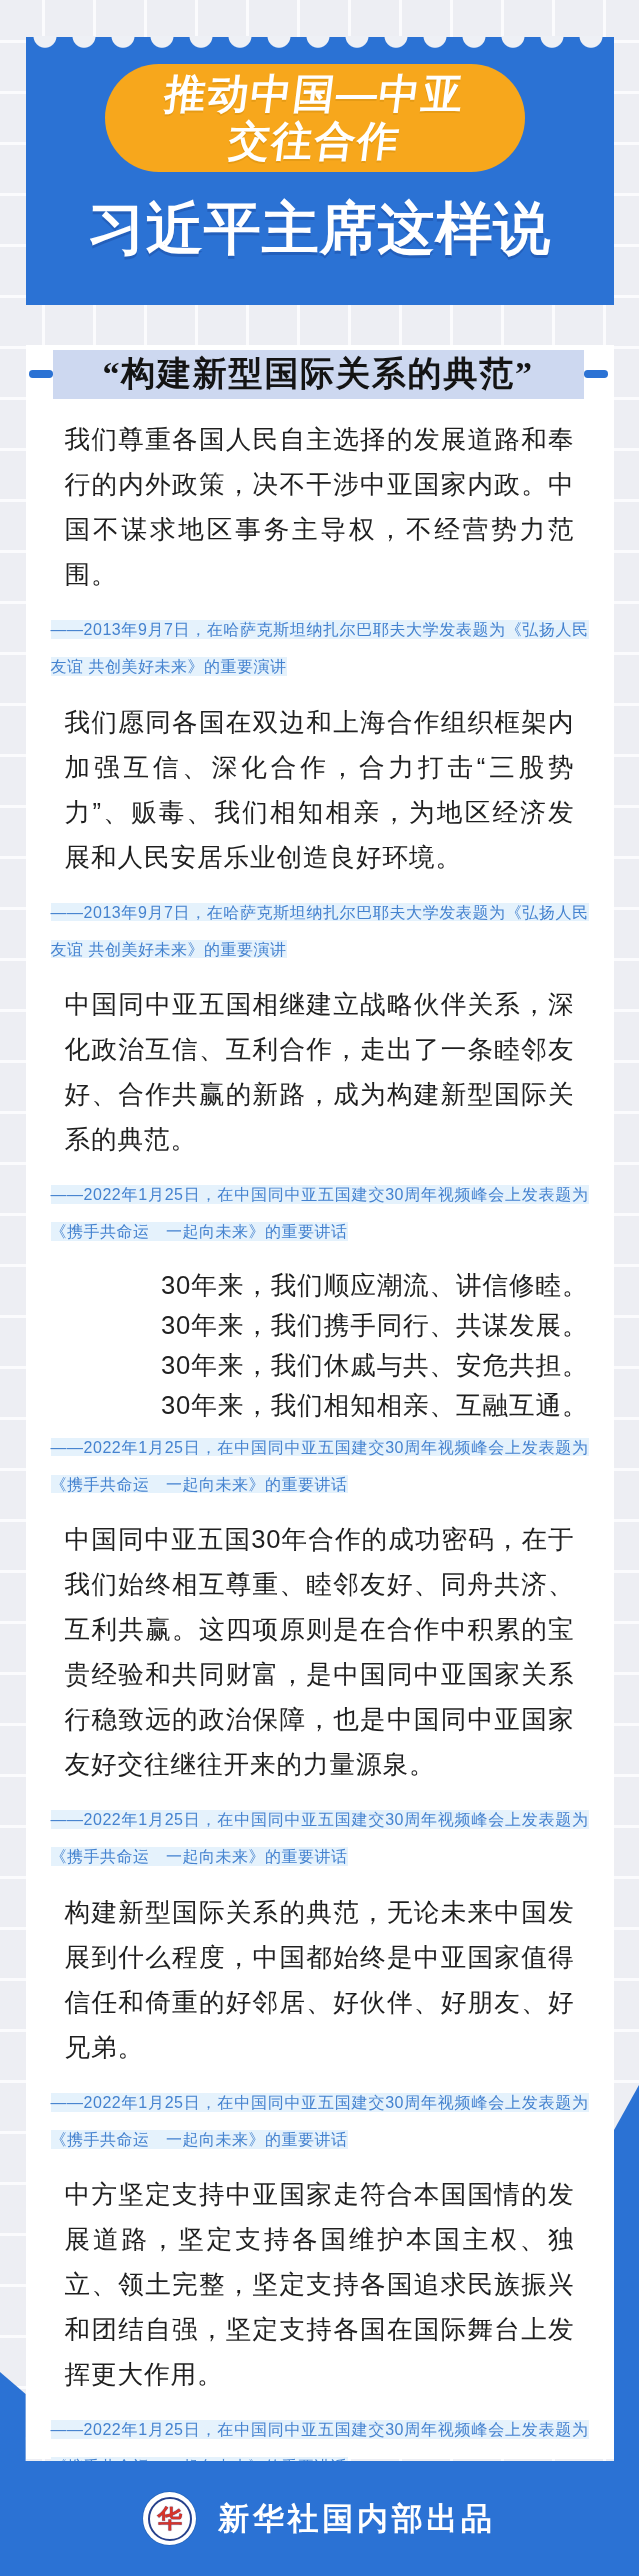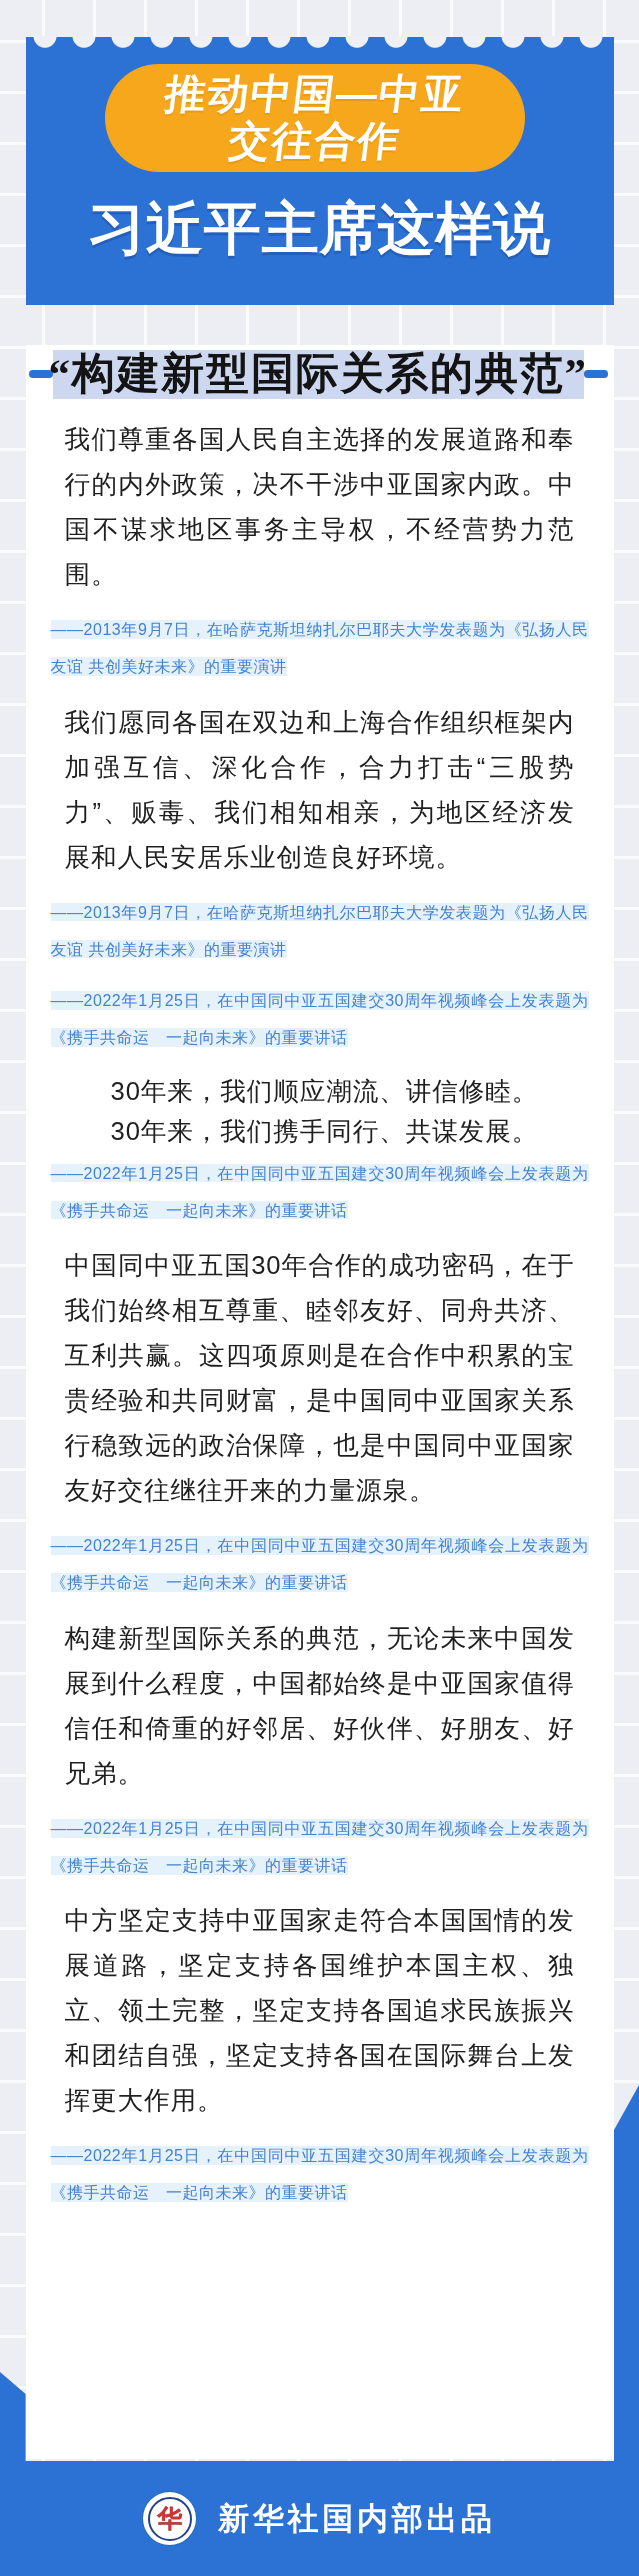--- a/index.html
+++ b/index.html
@@ -42,38 +42,38 @@
   
   .content-card{
     position:absolute;left:25.6px;top:345px;width:588px;height:2114px;
     background:#ffffff;
   }
   .section-band{
     position:absolute;left:27px;top:4.6px;width:531px;height:49px;
     background:#cdd8f0;display:flex;align-items:center;justify-content:center;
   }
   .section-title{
-    font-family:"Liberation Serif",serif;font-weight:900;font-size:43px;
+    font-family:"Liberation Serif",serif;font-weight:900;font-size:34px;
     color:#141414;letter-spacing:1.8px;white-space:nowrap;
   }
   .band-dash{
     position:absolute;top:25px;width:24px;height:8.2px;border-radius:3.7px;
     background:#2b72d4;
   }
   .band-dash.left{left:3.7px;}
   .band-dash.right{right:5.5px;}
   .card-content{
     position:absolute;left:25px;right:25px;top:58px;
   }
   .para{margin-bottom:14.6px;}
   .q-body{
     margin:14px;font-size:25.6px;line-height:45px;color:#1f1f1f;
     text-align:justify;letter-spacing:0.9px;
   }
-  .q-lines{margin:0;}
+  .q-lines{margin:0;text-align:right;}
   .q-line{
     font-size:25.6px;line-height:40px;color:#1f1f1f;
     padding-left:60px;letter-spacing:0.9px;white-space:nowrap;
   }
   .q-attr{
     margin:3.7px 0 0 0;font-size:16px;line-height:37px;color:#4482cf;
     text-align:justify;letter-spacing:0.5px;
   }
   .q-attr .hl{
     background:#e5f2fc;
@@ -140,27 +140,30 @@
     <p class="q-body">我们尊重各国人民自主选择的发展道路和奉行的内外政策，决不干涉中亚国家内政。中国不谋求地区事务主导权，不经营势力范围。</p>
     <p class="q-attr"><span class="hl">——2013年9月7日，在哈萨克斯坦纳扎尔巴耶夫大学发表题为《弘扬人民友谊 共创美好未来》的重要演讲</span></p>
   </div>
 
   <div class="para">
     <p class="q-body">我们愿同各国在双边和上海合作组织框架内加强互信、深化合作，合力打击“三股势力”、贩毒、我们相知相亲，为地区经济发展和人民安居乐业创造良好环境。</p>
     <p class="q-attr"><span class="hl">——2013年9月7日，在哈萨克斯坦纳扎尔巴耶夫大学发表题为《弘扬人民友谊 共创美好未来》的重要演讲</span></p>
   </div>
 
   <div class="para">
+    <p class="q-body">中国同中亚五国相继建立战略伙伴关系，深化政治互信、互利合作，走出了一条睦邻友好、合作共赢的新路，成为构建新型国际关系的典范。</p>
     <p class="q-attr"><span class="hl">——2022年1月25日，在中国同中亚五国建交30周年视频峰会上发表题为《携手共命运　一起向未来》的重要讲话</span></p>
   </div>
 
   <div class="para">
     <div class="q-lines">
             <div class="q-line">30年来，我们顺应潮流、讲信修睦。</div>
             <div class="q-line">30年来，我们携手同行、共谋发展。</div>
+            <div class="q-line">30年来，我们休戚与共、安危共担。</div>
+            <div class="q-line">30年来，我们相知相亲、互融互通。</div>
           </div>
     <p class="q-attr"><span class="hl">——2022年1月25日，在中国同中亚五国建交30周年视频峰会上发表题为《携手共命运　一起向未来》的重要讲话</span></p>
   </div>
 
   <div class="para">
     <p class="q-body">中国同中亚五国30年合作的成功密码，在于我们始终相互尊重、睦邻友好、同舟共济、互利共赢。这四项原则是在合作中积累的宝贵经验和共同财富，是中国同中亚国家关系行稳致远的政治保障，也是中国同中亚国家友好交往继往开来的力量源泉。</p>
     <p class="q-attr"><span class="hl">——2022年1月25日，在中国同中亚五国建交30周年视频峰会上发表题为《携手共命运　一起向未来》的重要讲话</span></p>
   </div>
 
   <div class="para">

